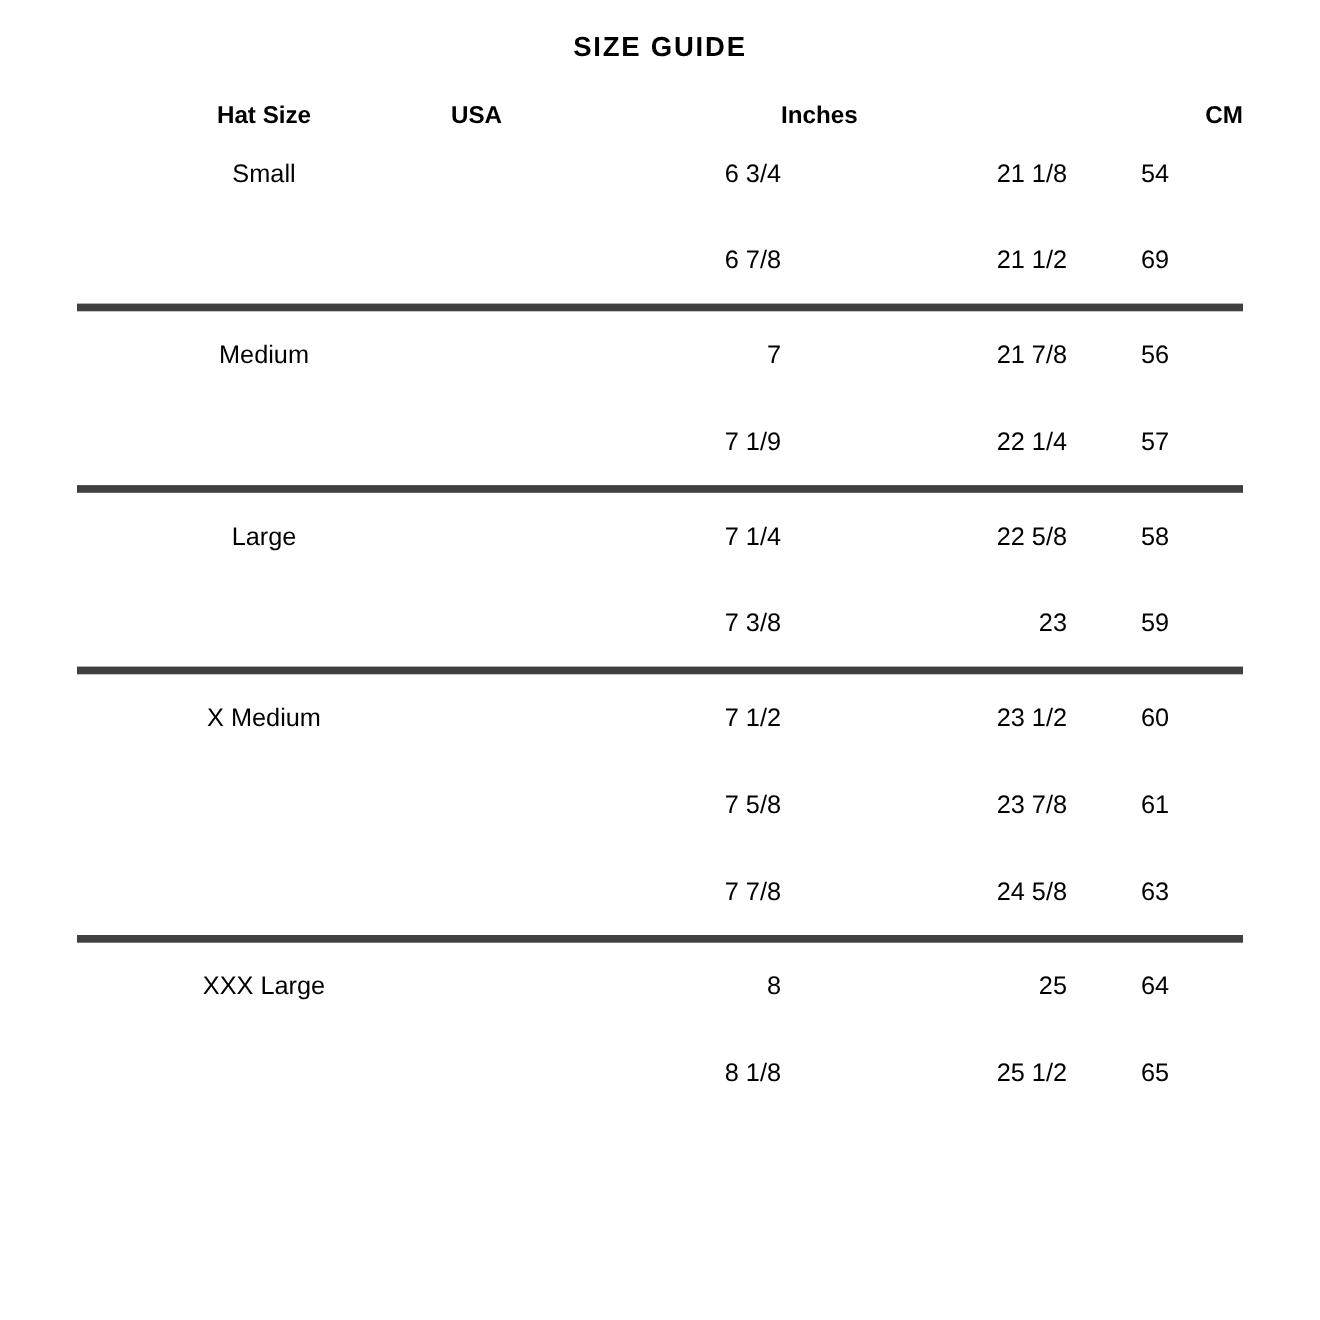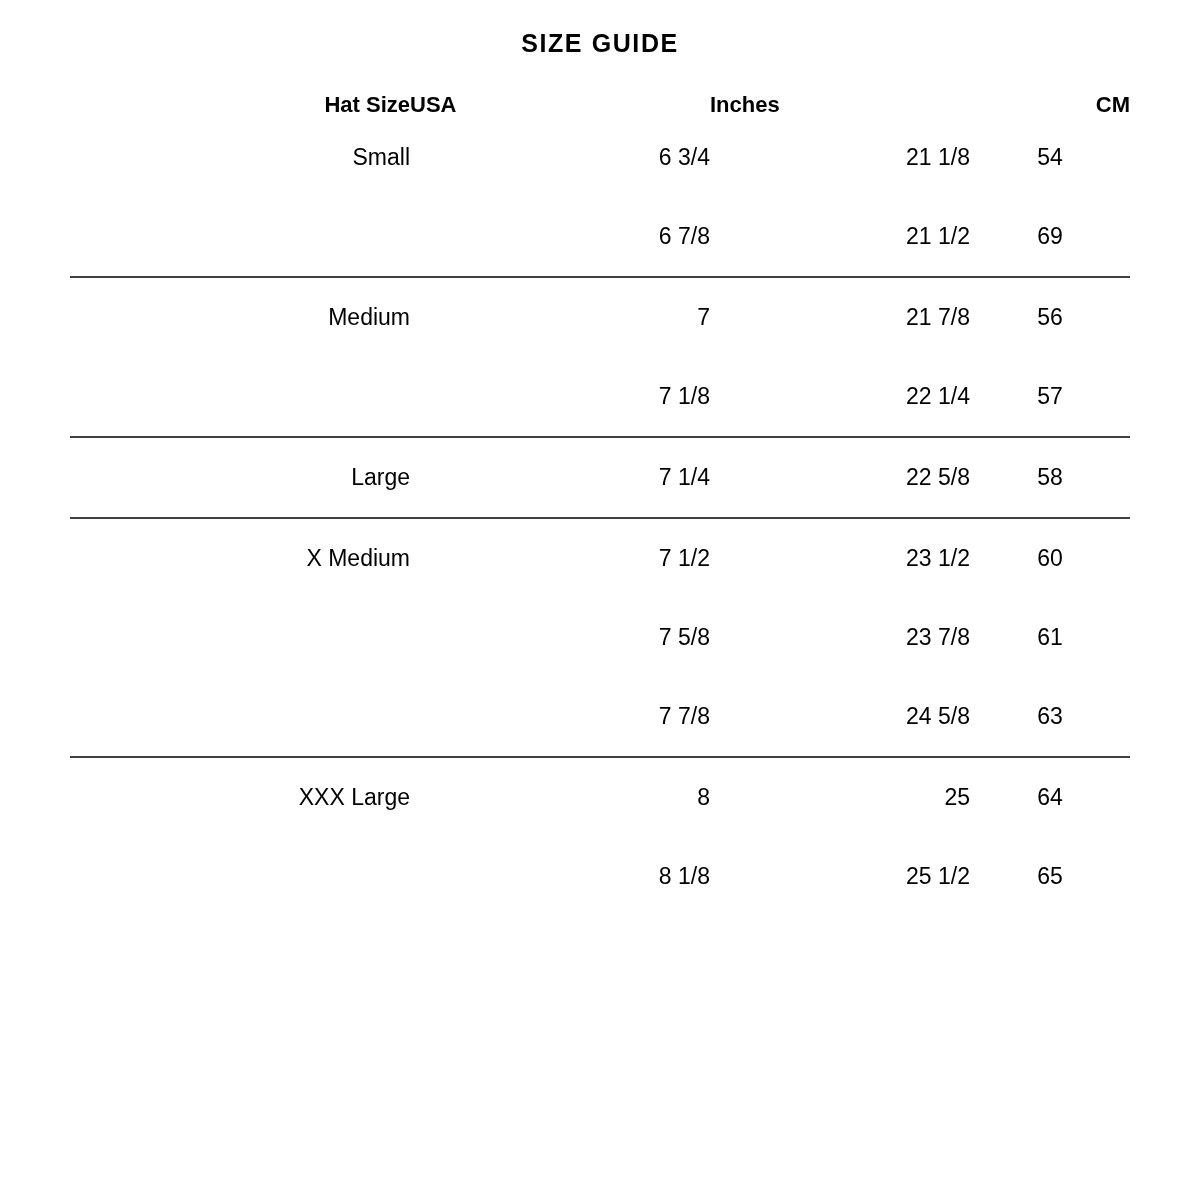--- a/index.html
+++ b/index.html
@@ -40,21 +40,21 @@
     border: none;
   }
   thead th {
     font-size: 22px;
     font-weight: bold;
     padding-bottom: 26px;
     padding-top: 10px;
   }
   th.col-hat, td.col-hat {
     width: 340px;
-    text-align: right;
+    text-align: center;
     padding-left: 32px;
     box-sizing: border-box;
   }
   th.col-usa, td.col-usa {
     width: 300px;
     text-align: right;
   }
   th.col-inches, td.col-inches {
     width: 260px;
     text-align: right;
@@ -67,21 +67,21 @@
   th.col-inches { text-align: left; padding-left: 50px; box-sizing: border-box; }
   th.col-cm { text-align: right; padding-left: 62px; box-sizing: border-box; }
 
   tbody td {
     font-size: 23px;
     font-weight: 400;
     height: 79px;
     vertical-align: middle;
   }
   tr.group-start td {
-    border-top: 2px solid #404040;
+    border-top: 7px solid #404040;
   }
   tr.first-group td {
     border-top: none;
   }
 </style>
 </head>
 <body>
 
 <div class="page">
 
@@ -114,32 +114,38 @@
 
       <tr class="group-start">
         <td class="col-hat">Medium</td>
         <td class="col-usa">7</td>
         <td class="col-inches">21 7/8</td>
         <td class="col-cm">56</td>
       </tr>
 
       <tr>
         <td class="col-hat"></td>
-        <td class="col-usa">7 1/8</td>
+        <td class="col-usa">7 1/9</td>
         <td class="col-inches">22 1/4</td>
         <td class="col-cm">57</td>
       </tr>
 
       <tr class="group-start">
         <td class="col-hat">Large</td>
         <td class="col-usa">7 1/4</td>
         <td class="col-inches">22 5/8</td>
         <td class="col-cm">58</td>
       </tr>
 
+      <tr>
+        <td class="col-hat"></td>
+        <td class="col-usa">7 3/8</td>
+        <td class="col-inches">23</td>
+        <td class="col-cm">59</td>
+      </tr>
 
       <tr class="group-start">
         <td class="col-hat">X Medium</td>
         <td class="col-usa">7 1/2</td>
         <td class="col-inches">23 1/2</td>
         <td class="col-cm">60</td>
       </tr>
 
       <tr>
         <td class="col-hat"></td>

